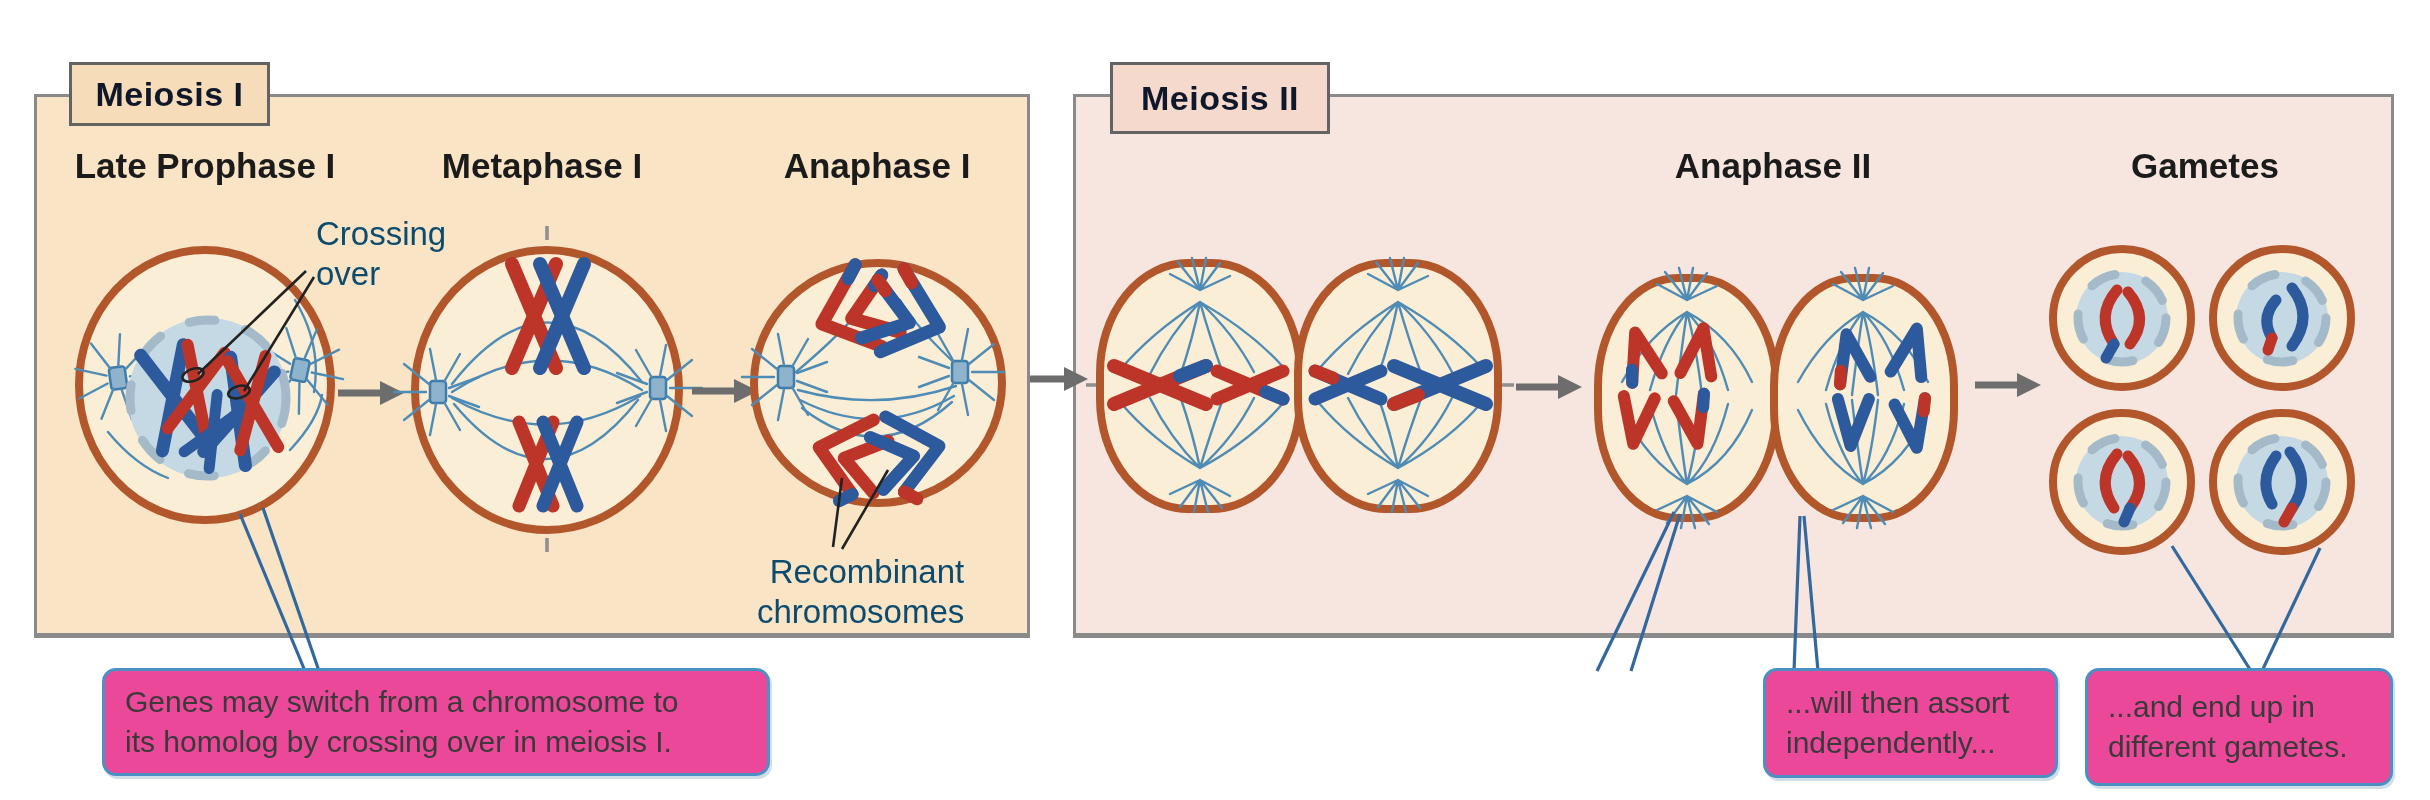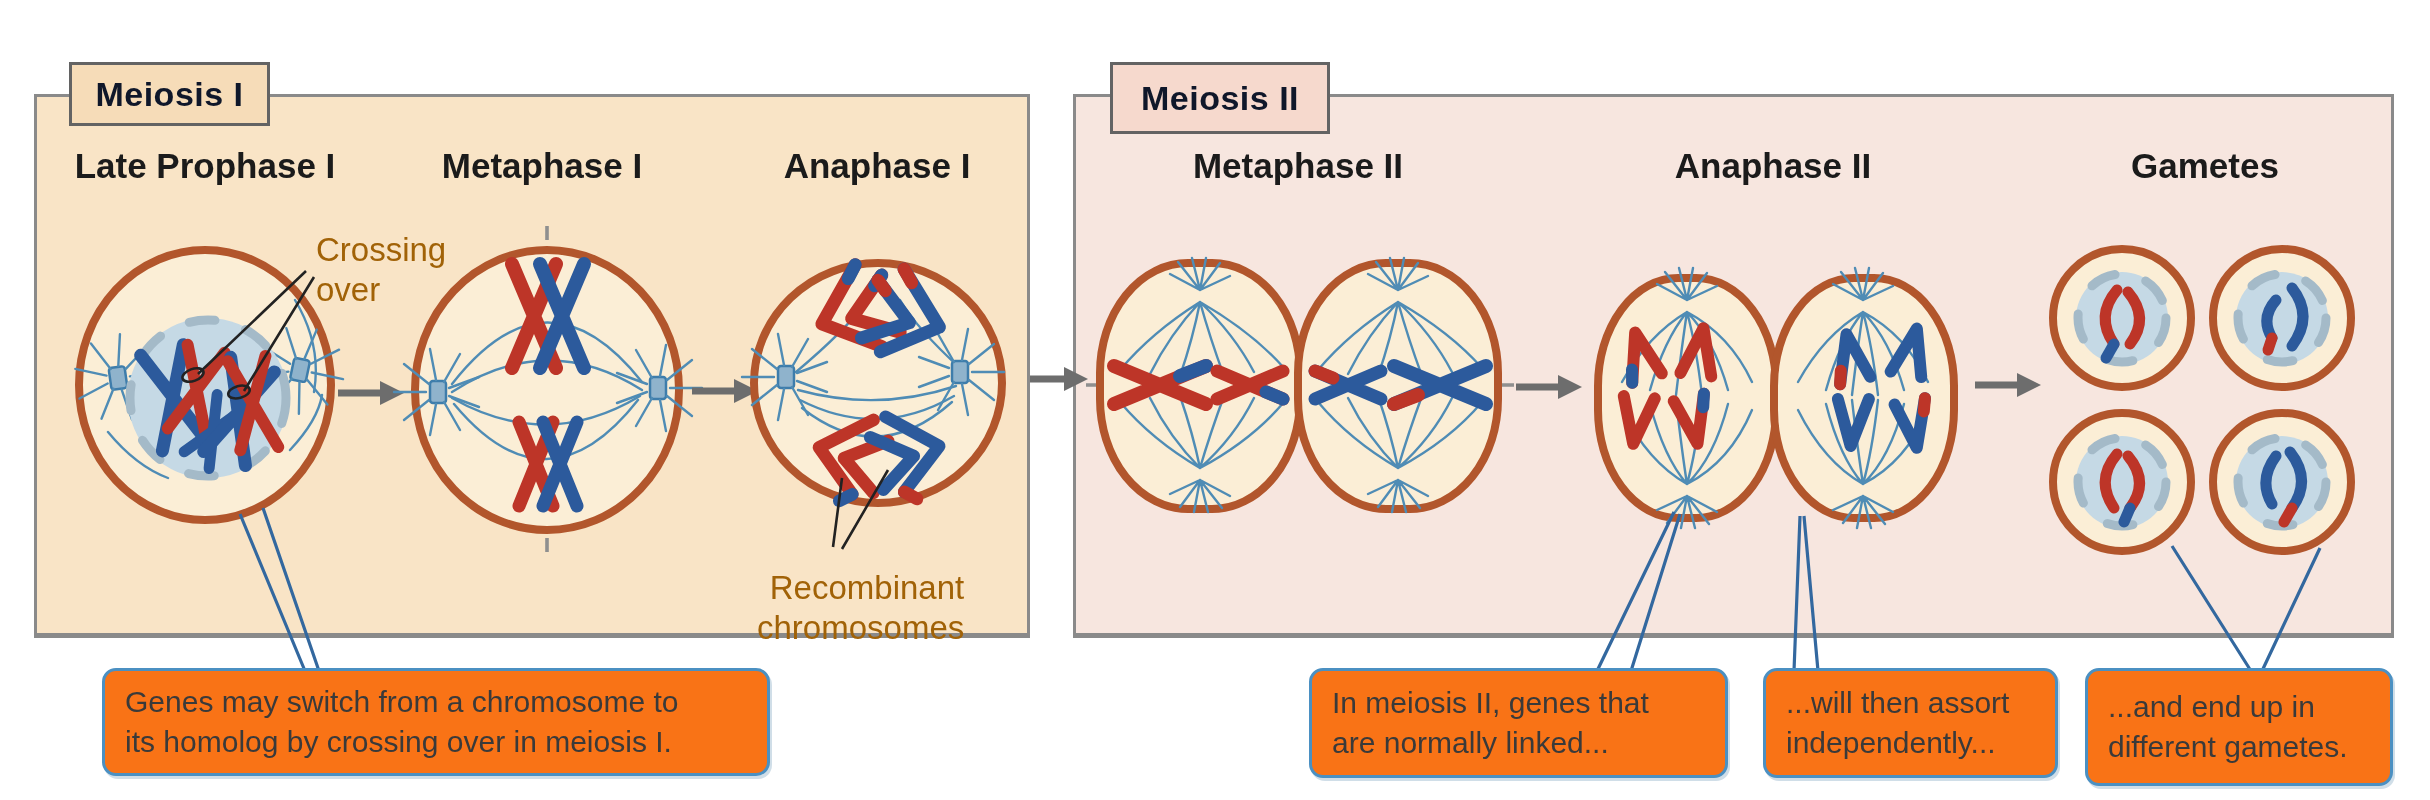--- a/index.html
+++ b/index.html
@@ -15,29 +15,28 @@
     border:3px solid #636363;box-sizing:border-box;
     font-weight:bold;font-size:34px;color:#0f172a;letter-spacing:0.5px;
   }
   .panel-label-1{left:69px;top:62px;width:201px;height:64px;background:#f6dcb8;}
   .panel-label-2{left:1110px;top:62px;width:220px;height:72px;background:#f6d9cd;}
   .stage-header{
     position:absolute;z-index:3;top:146px;transform:translateX(-50%);
     font-weight:bold;font-size:35px;color:#1b1b1b;white-space:nowrap;
   }
   .annotation{
-    position:absolute;z-index:3;font-size:33px;color:#a16207;line-height:1.22;
+    position:absolute;z-index:3;font-size:33px;color:#0c4a6e;line-height:1.22;
     white-space:pre-line;
-    margin-top:16px;
   }
   .annot-crossing{left:316px;top:214px;}
   .annot-recombinant{left:757px;top:552px;text-align:right;}
   .art{position:absolute;left:0;top:0;z-index:1;}
   .callout{
-    position:absolute;z-index:3;background:#f97316;border:3px solid #4b90c2;border-radius:14px;
+    position:absolute;z-index:3;background:#ec4899;border:3px solid #4b90c2;border-radius:14px;
     box-sizing:border-box;display:flex;align-items:center;padding:24px 20px;
     font-size:30px;color:#3a3a3a;line-height:1.33;white-space:pre-line;
     box-shadow:2px 3px 0 rgba(120,160,190,0.35);
   }
   .callout-1{left:102px;top:668px;width:668px;height:108px;}
   .callout-2{left:1309px;top:668px;width:419px;height:110px;}
   .callout-3{left:1763px;top:668px;width:295px;height:110px;}
   .callout-4{left:2085px;top:668px;width:308px;height:118px;}
   
   .mem{fill:#fbeed6;stroke:#b2562c;stroke-width:8;}
@@ -283,37 +282,32 @@
   <div class="panel-label panel-label-1">
     <span>Meiosis I</span>
   </div>
   <div class="panel-label panel-label-2">
     <span>Meiosis II</span>
   </div>
 
   <div class="stage-header" style="left:542px;">Metaphase I</div>
   <div class="stage-header" style="left:205px;">Late Prophase I</div>
   <div class="stage-header" style="left:877px;">Anaphase I</div>
-  <div class="stage-header" style="left:1298px;">Metaphase II</div>
   <div class="stage-header" style="left:1773px;">Anaphase II</div>
   <div class="stage-header" style="left:2205px;">Gametes</div>
 
   <div class="annotation annot-crossing">Crossing
 over</div>
   <div class="annotation annot-recombinant">Recombinant
 chromosomes</div>
 
   <div class="callout callout-1">
     <span>Genes may switch from a chromosome to
 its homolog by crossing over in meiosis I.</span>
   </div>
-  <div class="callout callout-2">
-    <span>In meiosis II, genes that
-are normally linked...</span>
-  </div>
   <div class="callout callout-3">
     <span>...will then assort
 independently...</span>
   </div>
   <div class="callout callout-4">
     <span>...and end up in
 different gametes.</span>
   </div>
 
 </div>

